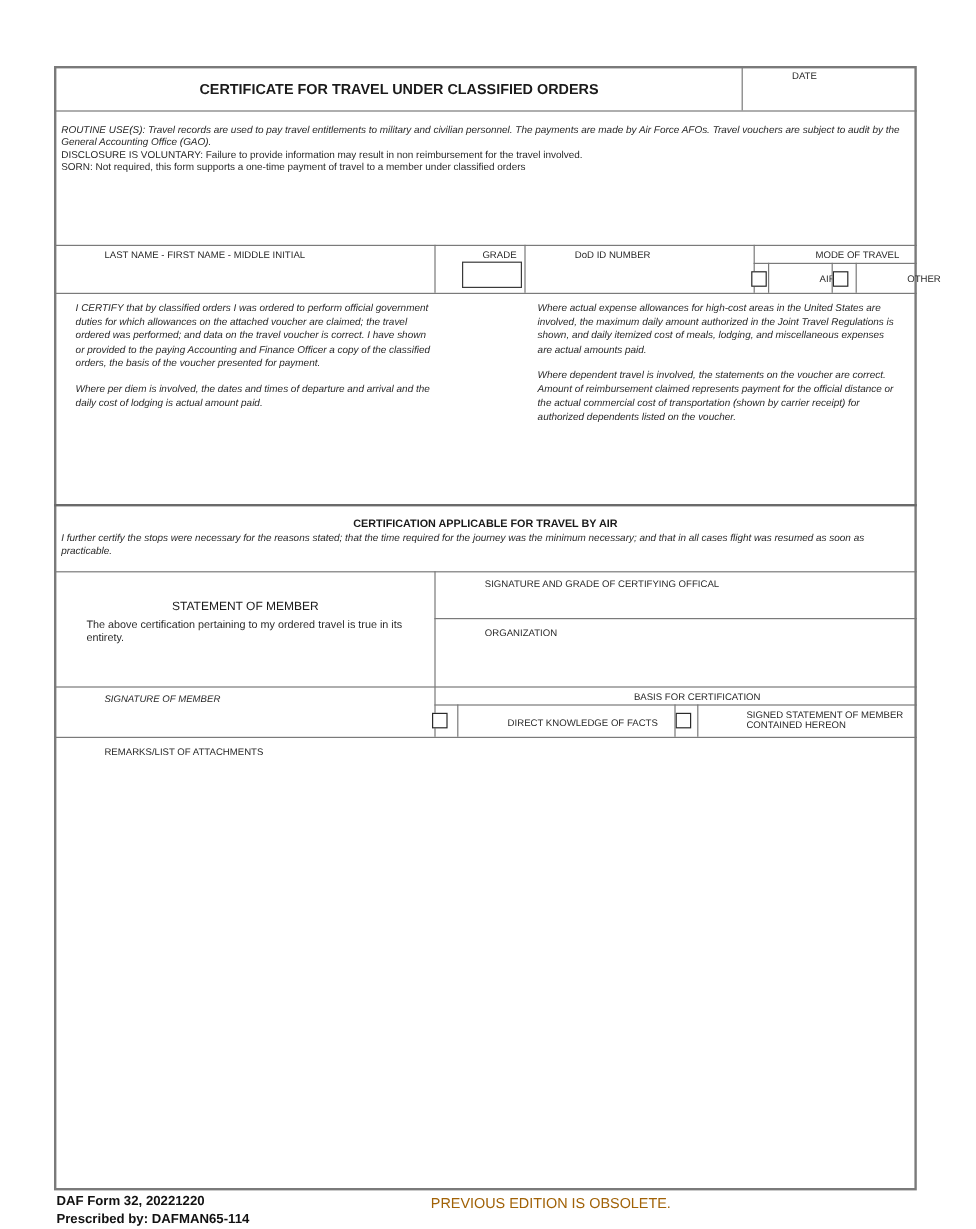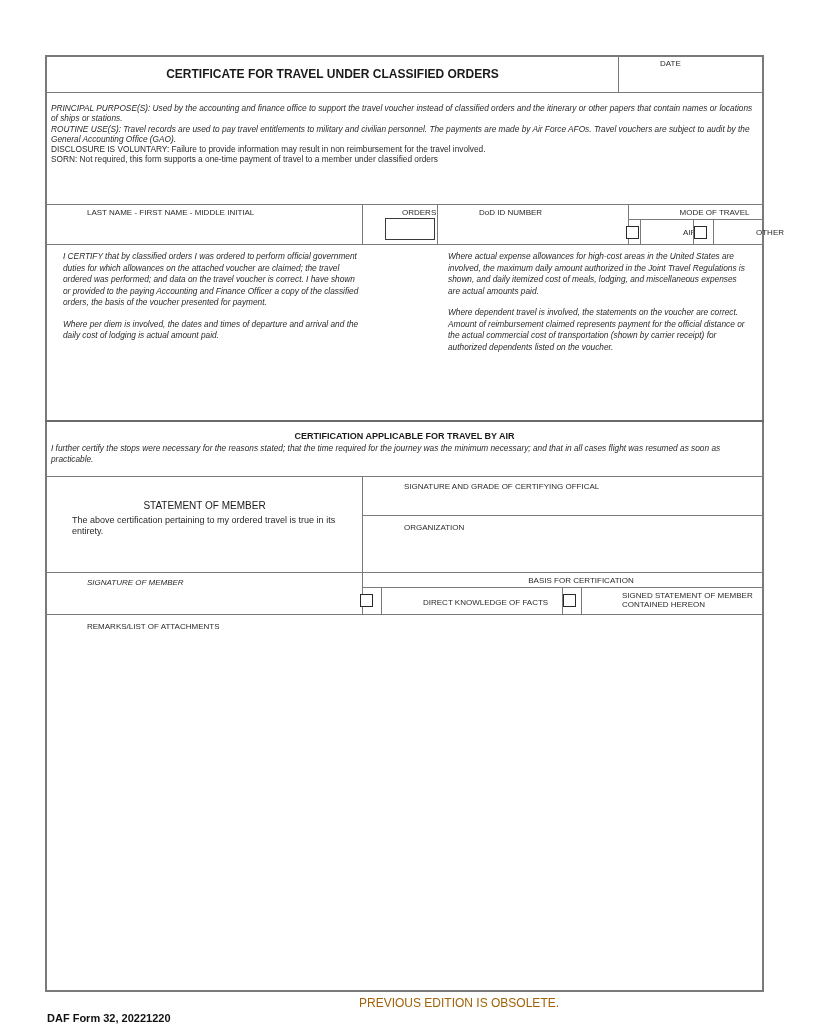--- a/index.html
+++ b/index.html
@@ -10,48 +10,47 @@
   .line-v { position: absolute; width: 0; border-left: 1.5px solid #7a7a7a; }
   .outer { left: 45px; top: 55px; width: 719px; height: 937px; border: 2px solid #7a7a7a; }
   .lbl { font-size: 8px; color: #2a2a2a; white-space: nowrap; padding-left: 36px; }
   .title { font-size: 12px; font-weight: bold; color: #1a1a1a; text-align: center; }
   .privacy { font-size: 8.3px; font-style: italic; line-height: 10.3px; color: #2a2a2a; }
   .privacy .n { font-style: normal; }
   .cert { font-size: 8.3px; font-style: italic; line-height: 11.5px; color: #2a2a2a; }
   .cert p { margin: 0 0 10px 0; }
   .box { position: absolute; border: 1.5px solid #3a3a3a; background: #fff; box-sizing: border-box; }
   .chk { position: absolute; width: 13px; height: 13px; border: 1.5px solid #2a2a2a; background: #fff; box-sizing: border-box; }
-  .footer-b { font-size: 11px; font-weight: bold; color: #111; margin-top: 17px; }
+  .footer-b { font-size: 11px; font-weight: bold; color: #111; }
   .footer-c { font-size: 12px; color: #a16207; margin-left: 44px; }
 </style>
 </head>
 <body>
 
 <div class="abs outer"></div>
 
 <div class="abs title" style="left:47px; top:67px; width:571px;">CERTIFICATE FOR TRAVEL UNDER CLASSIFIED ORDERS</div>
 <div class="line-v" style="left:618px; top:55px; height:37px;"></div>
 <div class="abs" style="left:619px; top:56px; width:144px; height:36px;">
   <div class="abs lbl" style="left:5px; top:3px;">DATE</div>
 </div>
 <div class="line-h" style="left:45px; top:92px; width:719px;"></div>
 
 <div class="abs privacy" style="left:51px; top:103px; width:706px;">
-  <div>PRINCIPAL PURPOSE(S): Used by the accounting and finance office to support the travel voucher instead of classified orders and the itinerary or other papers that contain names or locations of ships or stations.</div>
   <div>ROUTINE USE(S): Travel records are used to pay travel entitlements to military and civilian personnel. The payments are made by Air Force AFOs. Travel vouchers are subject to audit by the General Accounting Office (GAO).</div>
   <div class="n">DISCLOSURE IS VOLUNTARY: Failure to provide information may result in non reimbursement for the travel involved.</div>
   <div class="n">SORN: Not required, this form supports a one-time payment of travel to a member under classified orders</div>
 </div>
 <div class="line-h" style="left:45px; top:204px; width:719px;"></div>
 
 <div class="abs" style="left:47px; top:205px; width:315px; height:39px;">
   <div class="abs lbl" style="left:4px; top:3px;">LAST NAME - FIRST NAME - MIDDLE INITIAL</div>
 </div>
 <div class="line-v" style="left:362px; top:204px; height:40px;"></div>
-<div class="abs lbl" style="left:366px; top:208px;">ORDERS</div>
+<div class="abs lbl" style="left:366px; top:208px;">GRADE</div>
 <div class="box" style="left:385px; top:218px; width:50px; height:22px;"></div>
 <div class="line-v" style="left:437px; top:204px; height:40px;"></div>
 <div class="abs" style="left:438px; top:205px; width:190px; height:39px;">
   <div class="abs lbl" style="left:5px; top:3px;">DoD ID NUMBER</div>
 </div>
 <div class="line-v" style="left:628px; top:204px; height:40px;"></div>
 <div class="abs lbl" style="left:629px; top:208px; width:135px; text-align:center;">MODE OF TRAVEL</div>
 <div class="line-h" style="left:628px; top:219px; width:136px;"></div>
 <div class="chk" style="left:626px; top:226px;"></div>
 <div class="line-v" style="left:640px; top:219px; height:25px;"></div>

